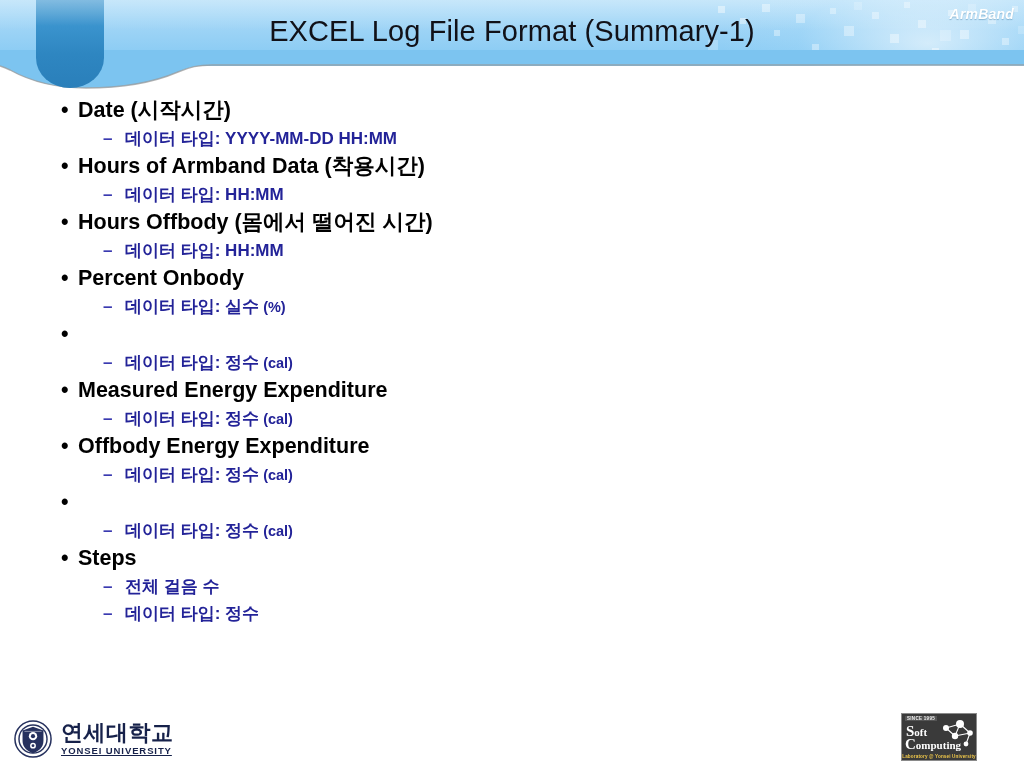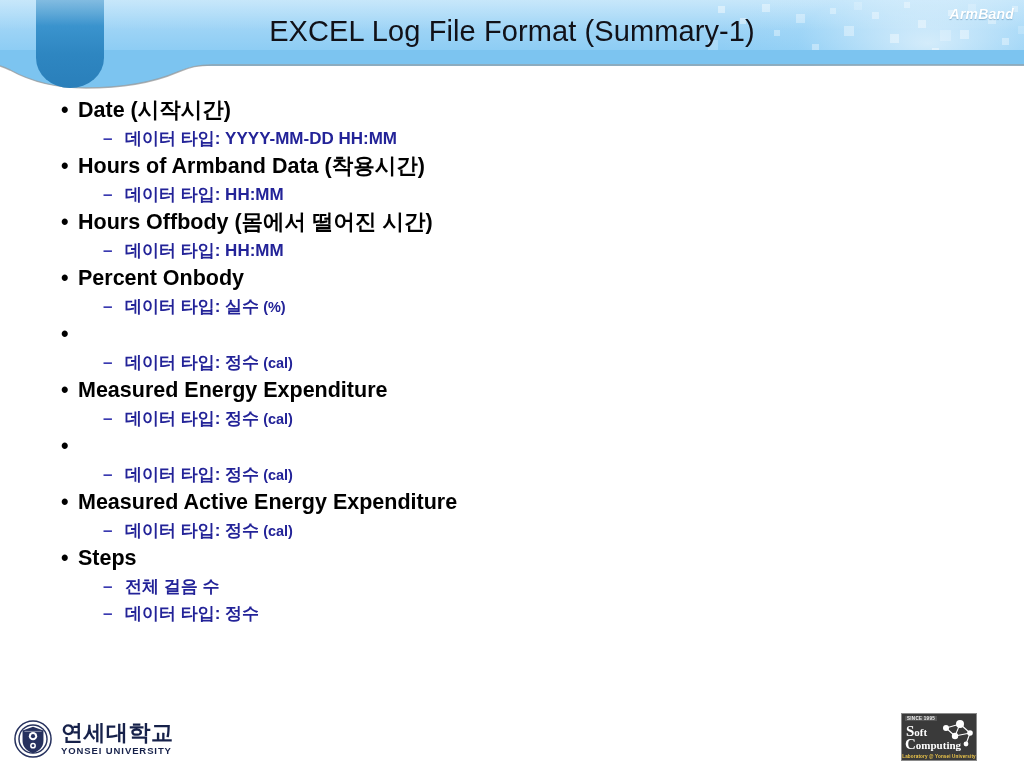--- a/index.html
+++ b/index.html
@@ -192,20 +192,21 @@
     letter-spacing: 0.5px;
     display: block;
   }
   .yonsei-en {
     font-size: 9.5px;
     font-weight: bold;
     color: #16214a;
     letter-spacing: 0.9px;
     display: block;
     margin-top: 2px;
+    text-decoration: underline;
   }
 
   .footer-right {
     position: absolute;
     left: 901px;
     top: 713px;
     width: 74px;
     height: 46px;
     background: #3a3a3a;
     border: 1px solid #8a8a8a;
@@ -323,25 +324,25 @@
       </div>
       <div class="bullet-group">
         <div class="bullet-main"><span class="dot">•</span></div>
         <div class="bullet-sub"><span class="dash">–</span><span>데이터 타입: </span><span class="val">정수</span><span class="unit"> (cal)</span></div>
       </div>
       <div class="bullet-group">
         <div class="bullet-main"><span class="dot">•</span><span>Measured Energy Expenditure</span></div>
         <div class="bullet-sub"><span class="dash">–</span><span>데이터 타입: </span><span class="val">정수</span><span class="unit"> (cal)</span></div>
       </div>
       <div class="bullet-group">
+        <div class="bullet-main"><span class="dot">•</span><span>Offbody Energy Expenditure</span></div>
+        <div class="bullet-sub"><span class="dash">–</span><span>데이터 타입: </span><span class="val">정수</span><span class="unit"> (cal)</span></div>
+      </div>
+      <div class="bullet-group">
         <div class="bullet-main"><span class="dot">•</span></div>
-        <div class="bullet-sub"><span class="dash">–</span><span>데이터 타입: </span><span class="val">정수</span><span class="unit"> (cal)</span></div>
-      </div>
-      <div class="bullet-group">
-        <div class="bullet-main"><span class="dot">•</span><span>Measured Active Energy Expenditure</span></div>
         <div class="bullet-sub"><span class="dash">–</span><span>데이터 타입: </span><span class="val">정수</span><span class="unit"> (cal)</span></div>
       </div>
       <div class="bullet-group">
         <div class="bullet-main"><span class="dot">•</span><span>Steps</span></div>
         <div class="bullet-sub"><span class="dash">–</span><span>전체 걸음 수</span></div>
         <div class="bullet-sub"><span class="dash">–</span><span>데이터 타입: </span><span class="val">정수</span></div>
       </div>
     </div>
 
   <div class="footer-left">

